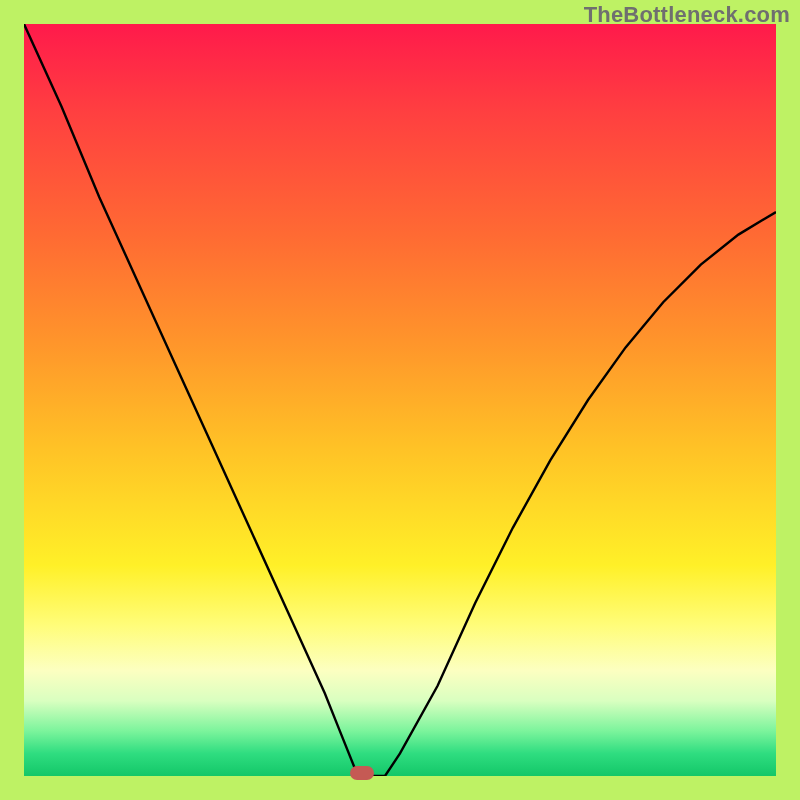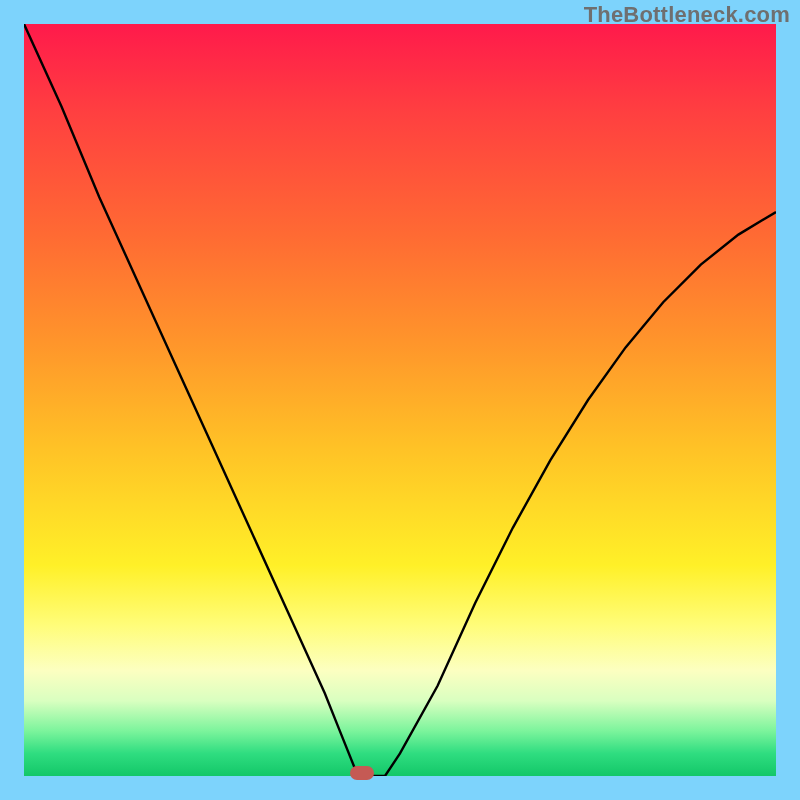--- a/index.html
+++ b/index.html
@@ -10,21 +10,21 @@
     background: #000;
     overflow: hidden;
     font-family: Arial, Helvetica, sans-serif;
   }
   .frame {
     position: absolute;
     left: 0;
     top: 0;
     width: 800px;
     height: 800px;
-    background: #7dd3fc;
+    background: #bef264;
   }
   .plot {
     position: absolute;
     left: 24px;
     top: 24px;
     width: 752px;
     height: 752px;
     background: linear-gradient(
       to bottom,
       #ff1a4b 0%,

